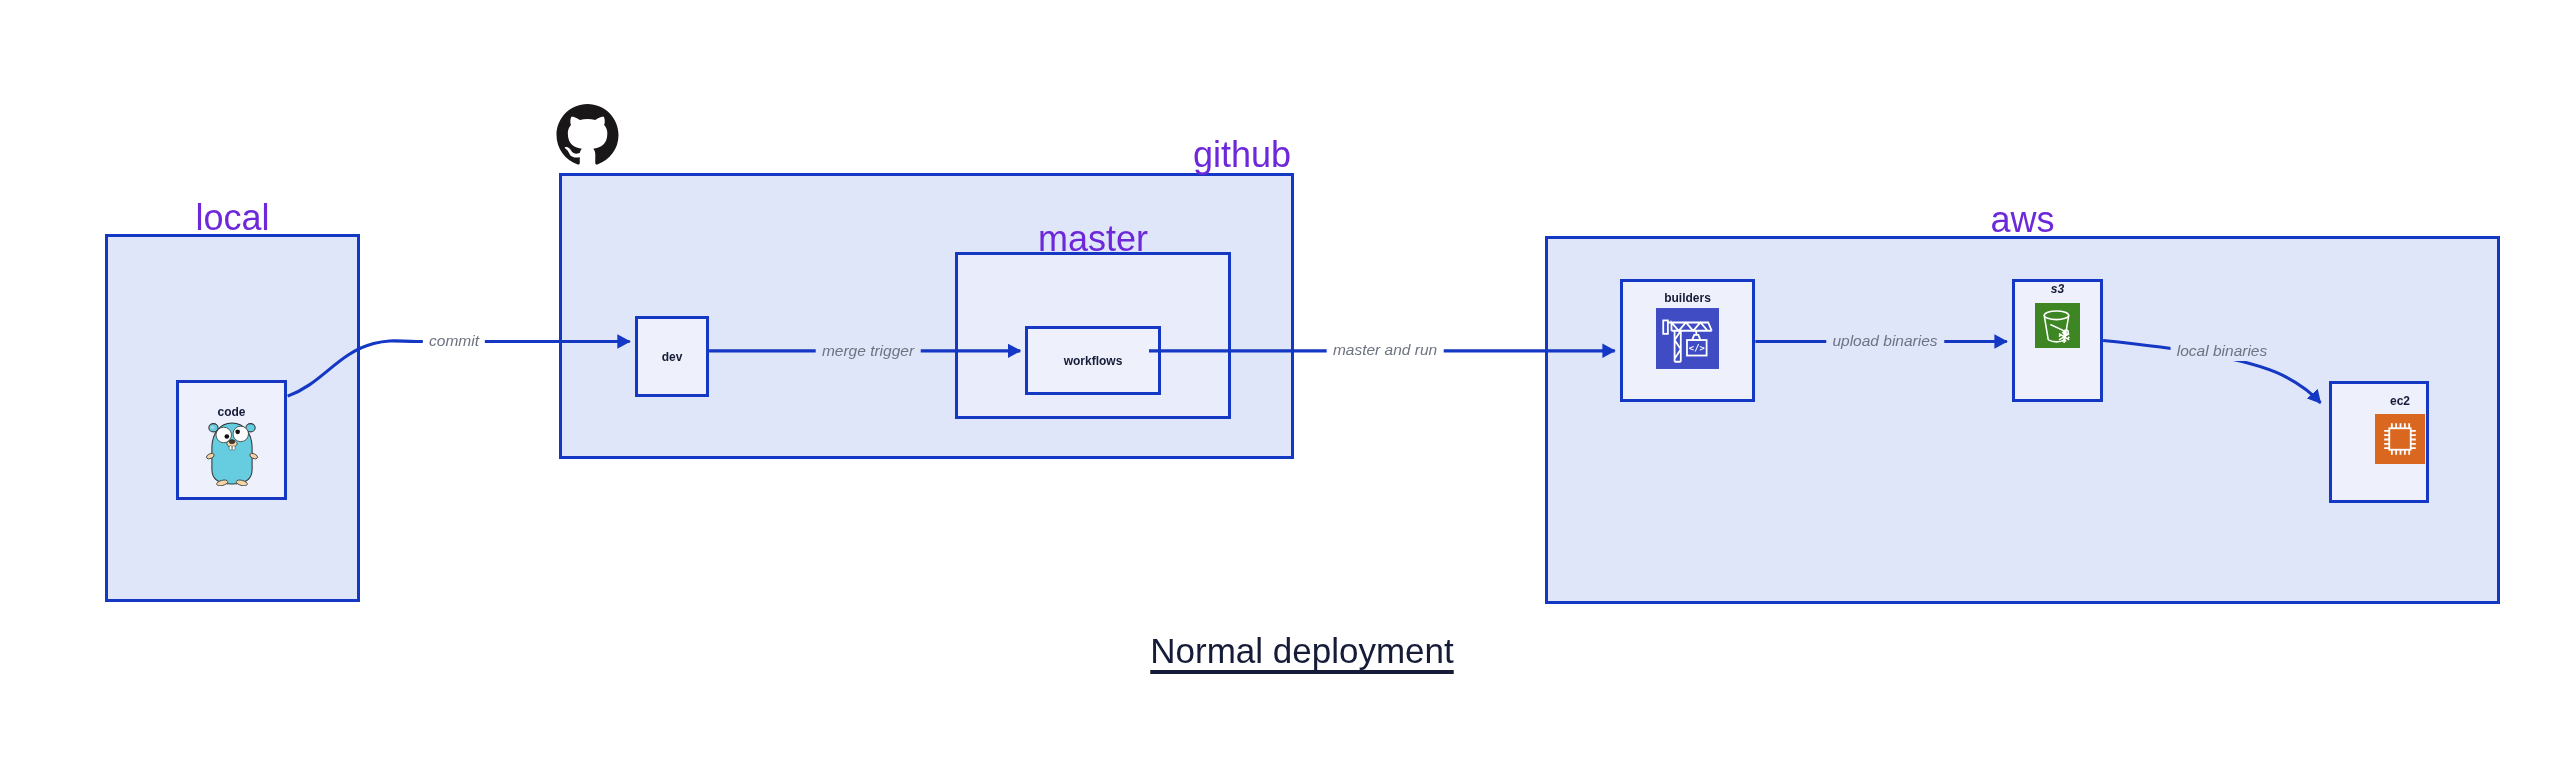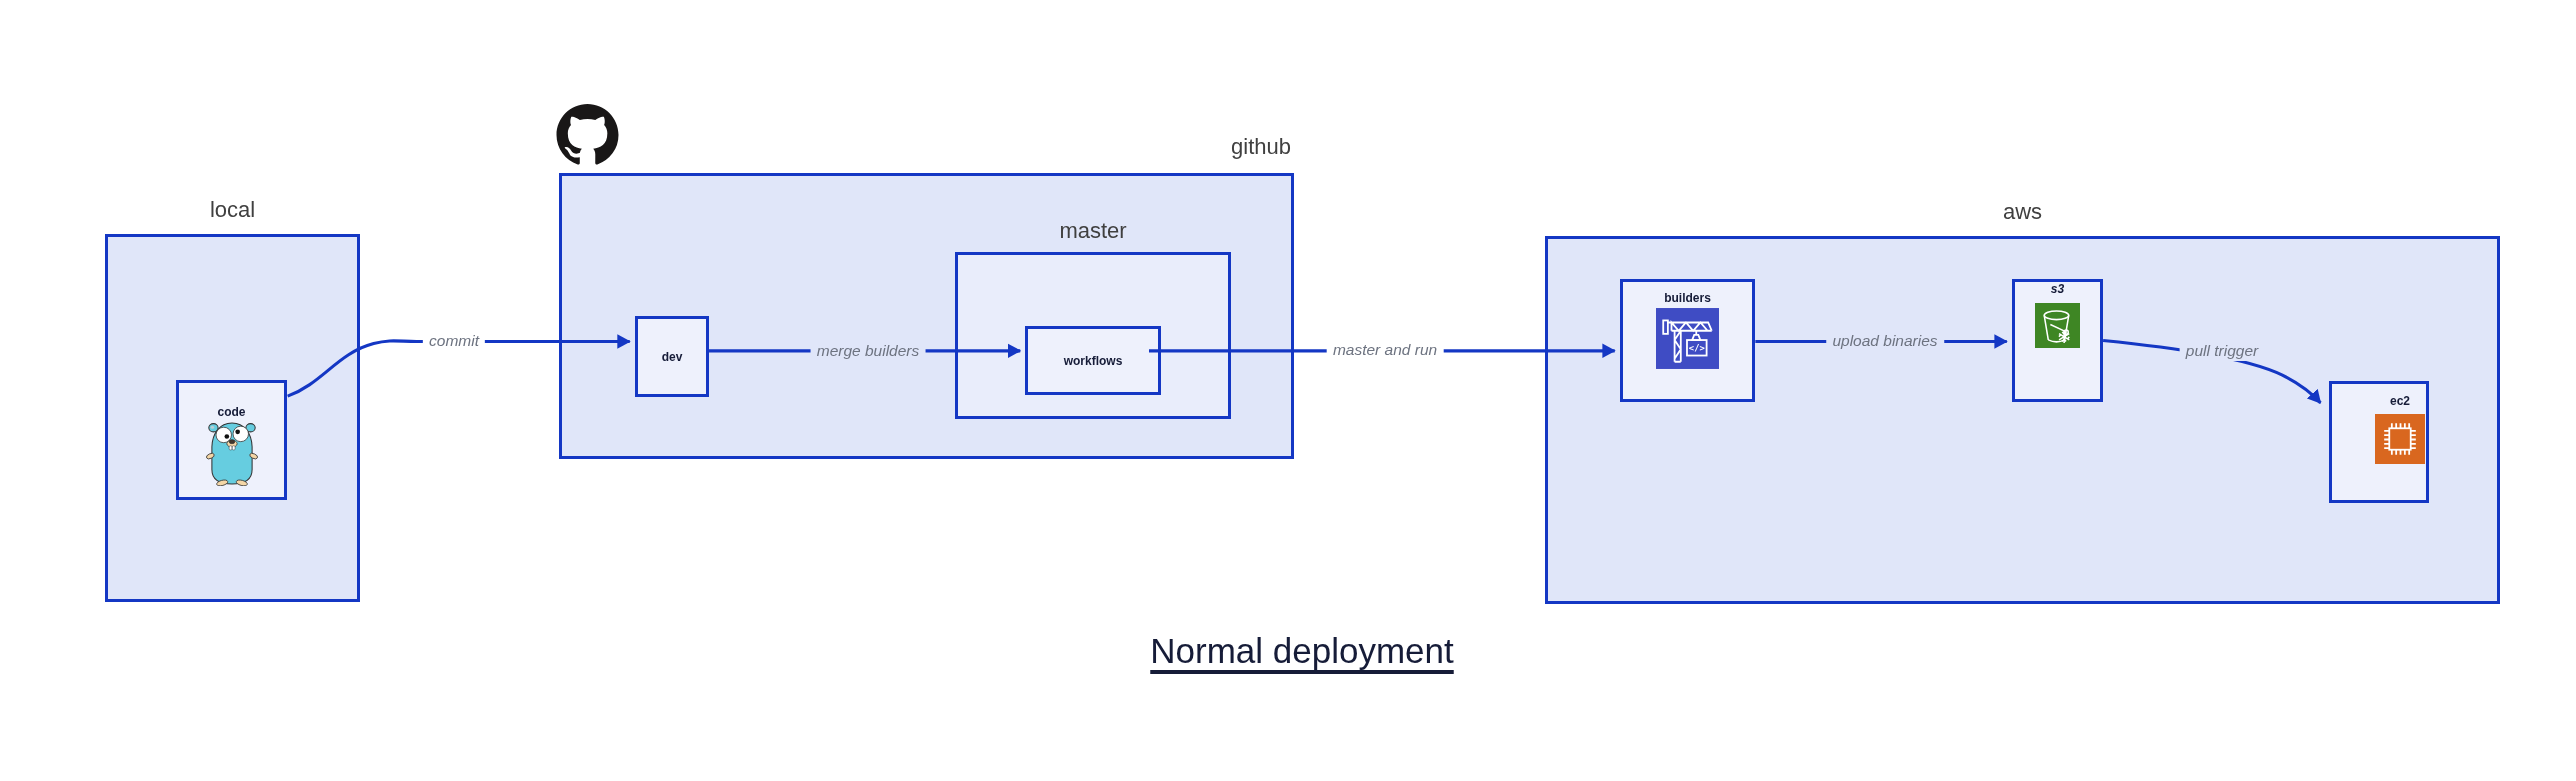--- a/index.html
+++ b/index.html
@@ -3,21 +3,21 @@
 <meta charset="utf-8">
 <style>
   html,body{margin:0;padding:0;background:#ffffff;}
   body{width:2604px;height:781px;position:relative;overflow:hidden;
        font-family:"Liberation Sans", sans-serif;}
   .canvas{position:absolute;inset:0;}
   .box{position:absolute;box-sizing:border-box;border:3.1px solid #1437c4;z-index:1;}
   .fill-outer{background:#e0e6f9;}
   .fill-mid{background:#e9edfb;}
   .fill-node{background:#eef1fc;}
-  .section-label{position:absolute;font-size:22px;color:#404040;z-index:2;white-space:nowrap;}
+  .section-label{position:absolute;font-size:36px;color:#6d28d9;z-index:2;white-space:nowrap;}
   .center-text{text-align:center;}
   .right-text{text-align:right;}
   .node{display:flex;flex-direction:column;align-items:center;z-index:2;}
   .node-label{font-weight:bold;font-size:12px;color:#161c38;text-align:center;z-index:2;}
   .node-center{justify-content:center;}
   .edges-svg{position:absolute;left:0;top:0;z-index:3;pointer-events:none;}
   .edge-label{position:absolute;transform:translate(-50%,-50%);font-style:italic;
       font-size:15.5px;color:#6d7380;padding:1px 6.2px;white-space:nowrap;z-index:4;}
   .bg-white{background:#ffffff;}
   .bg-outer{background:#e0e6f9;}
@@ -145,21 +145,21 @@
     <g stroke="#1437c4" stroke-width="6" fill="none">
       <path d="M558,769 C625,745 655,685 725,667 C758,658 775,663 808,663 L1222,663" marker-end="url(#arrow)"></path>
       <path d="M1376,681 L1980,681" marker-end="url(#arrow)"></path>
       <path d="M2230,681 L3134,681" marker-end="url(#arrow)"></path>
       <path d="M3407,663 L3895,663" marker-end="url(#arrow)"></path>
       <path d="M4082,661 C4220,675 4360,694 4430,728 C4466,746 4488,764 4504,782" marker-end="url(#arrow)"></path>
     </g>
   </svg>
 
   <div class="edge-label bg-white" style="left:454px;top:341px;">commit</div>
-  <div class="edge-label bg-outer" style="left:868px;top:351px;">merge builders</div>
+  <div class="edge-label bg-outer" style="left:868px;top:351px;">merge trigger</div>
   <div class="edge-label bg-white" style="left:1385px;top:350px;">master and run</div>
   <div class="edge-label bg-outer" style="left:1885px;top:341px;">upload binaries</div>
-  <div class="edge-label bg-outer" style="left:2222px;top:351px;">pull trigger</div>
+  <div class="edge-label bg-outer" style="left:2222px;top:351px;">local binaries</div>
 
   <div class="title">Normal deployment</div>
 
 </div>
 
 
 </body></html>

